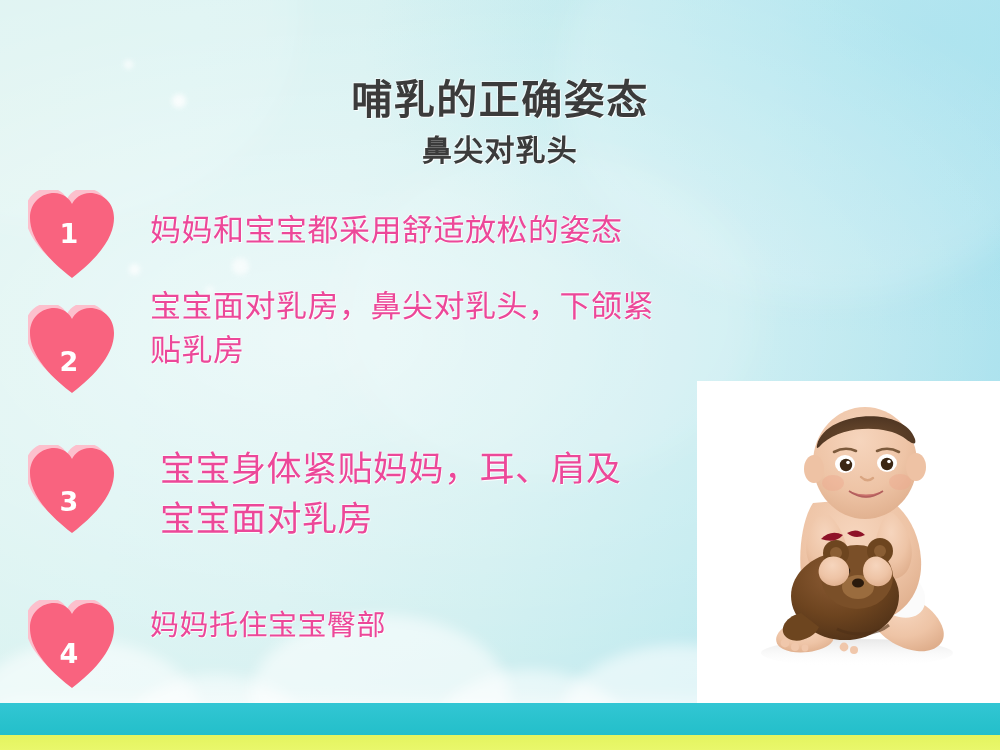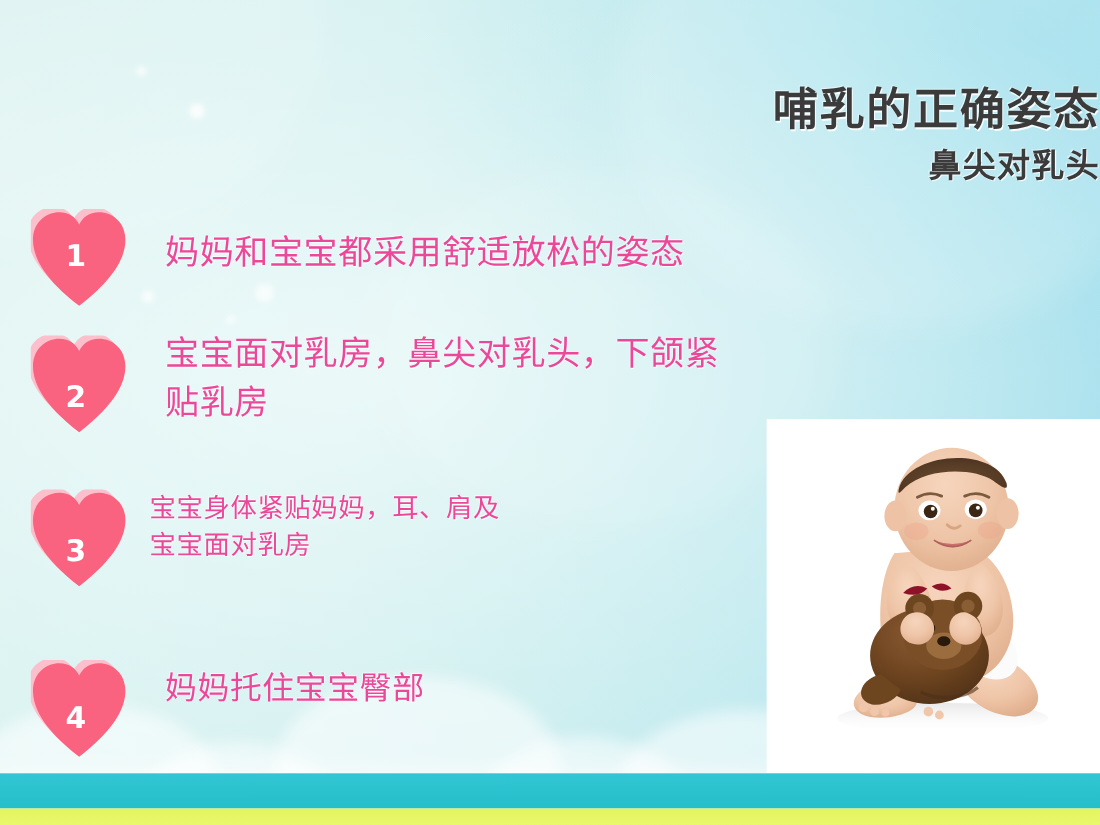--- a/index.html
+++ b/index.html
@@ -83,21 +83,21 @@
     filter: blur(9px);
     border-radius: 40px;
   }
 
   
   .title-block {
     position: absolute;
     left: 0;
     top: 78px;
     width: 1000px;
-    text-align: right;
+    text-align: center;
     pointer-events: none;
   }
   .title-main {
     font-size: 41px;
     font-weight: 700;
     color: #3b3b3b;
     letter-spacing: 1.5px;
     line-height: 1.1;
     text-shadow:
       1px 1px 0 rgba(255,255,255,0.85),
@@ -314,35 +314,35 @@
   </div>
 
   <div class="bullet" style="top:0;">
     <div class="heart-wrap" style="top:305px;">
       <svg class="heart-svg" viewBox="0 0 88 92">
         <path d="M44 88 C 10 62 2 42 2 28 C 2 12 14 3 26 3 C 35 3 41 8 44 14 C 47 8 53 3 62 3 C 74 3 86 12 86 28 C 86 42 78 62 44 88 Z" fill="#fcc0cd" transform="translate(-5,-5)"></path>
         <path d="M44 88 C 10 62 2 42 2 28 C 2 12 14 3 26 3 C 35 3 41 8 44 14 C 47 8 53 3 62 3 C 74 3 86 12 86 28 C 86 42 78 62 44 88 Z" fill="#f9637f"></path>
       </svg>
       <div class="heart-num" style="top:43px;">2</div>
     </div>
-    <div class="bullet-text" style="left:150px; top:300px; width:660px;">
+    <div class="bullet-text" style="left:150px; top:284px; width:660px;">
       <div>宝宝面对乳房，鼻尖对乳头，下颌紧</div>
       <div>贴乳房</div>
     </div>
   </div>
 
   <div class="bullet" style="top:0;">
     <div class="heart-wrap" style="top:445px;">
       <svg class="heart-svg" viewBox="0 0 88 92">
         <path d="M44 88 C 10 62 2 42 2 28 C 2 12 14 3 26 3 C 35 3 41 8 44 14 C 47 8 53 3 62 3 C 74 3 86 12 86 28 C 86 42 78 62 44 88 Z" fill="#fcc0cd" transform="translate(-5,-5)"></path>
         <path d="M44 88 C 10 62 2 42 2 28 C 2 12 14 3 26 3 C 35 3 41 8 44 14 C 47 8 53 3 62 3 C 74 3 86 12 86 28 C 86 42 78 62 44 88 Z" fill="#f9637f"></path>
       </svg>
       <div class="heart-num" style="top:43px;">3</div>
     </div>
-    <div class="bullet-text" style="left:136px; top:445px; width:560px; font-size:24px;">
+    <div class="bullet-text" style="left:160px; top:445px; width:560px; font-size:35px;">
       <div>宝宝身体紧贴妈妈，耳、肩及</div>
       <div>宝宝面对乳房</div>
     </div>
   </div>
 
   <div class="bullet" style="top:0;">
     <div class="heart-wrap" style="top:600px;">
       <svg class="heart-svg" viewBox="0 0 88 92">
         <path d="M44 88 C 10 62 2 42 2 28 C 2 12 14 3 26 3 C 35 3 41 8 44 14 C 47 8 53 3 62 3 C 74 3 86 12 86 28 C 86 42 78 62 44 88 Z" fill="#fcc0cd" transform="translate(-5,-5)"></path>
         <path d="M44 88 C 10 62 2 42 2 28 C 2 12 14 3 26 3 C 35 3 41 8 44 14 C 47 8 53 3 62 3 C 74 3 86 12 86 28 C 86 42 78 62 44 88 Z" fill="#f9637f"></path>

